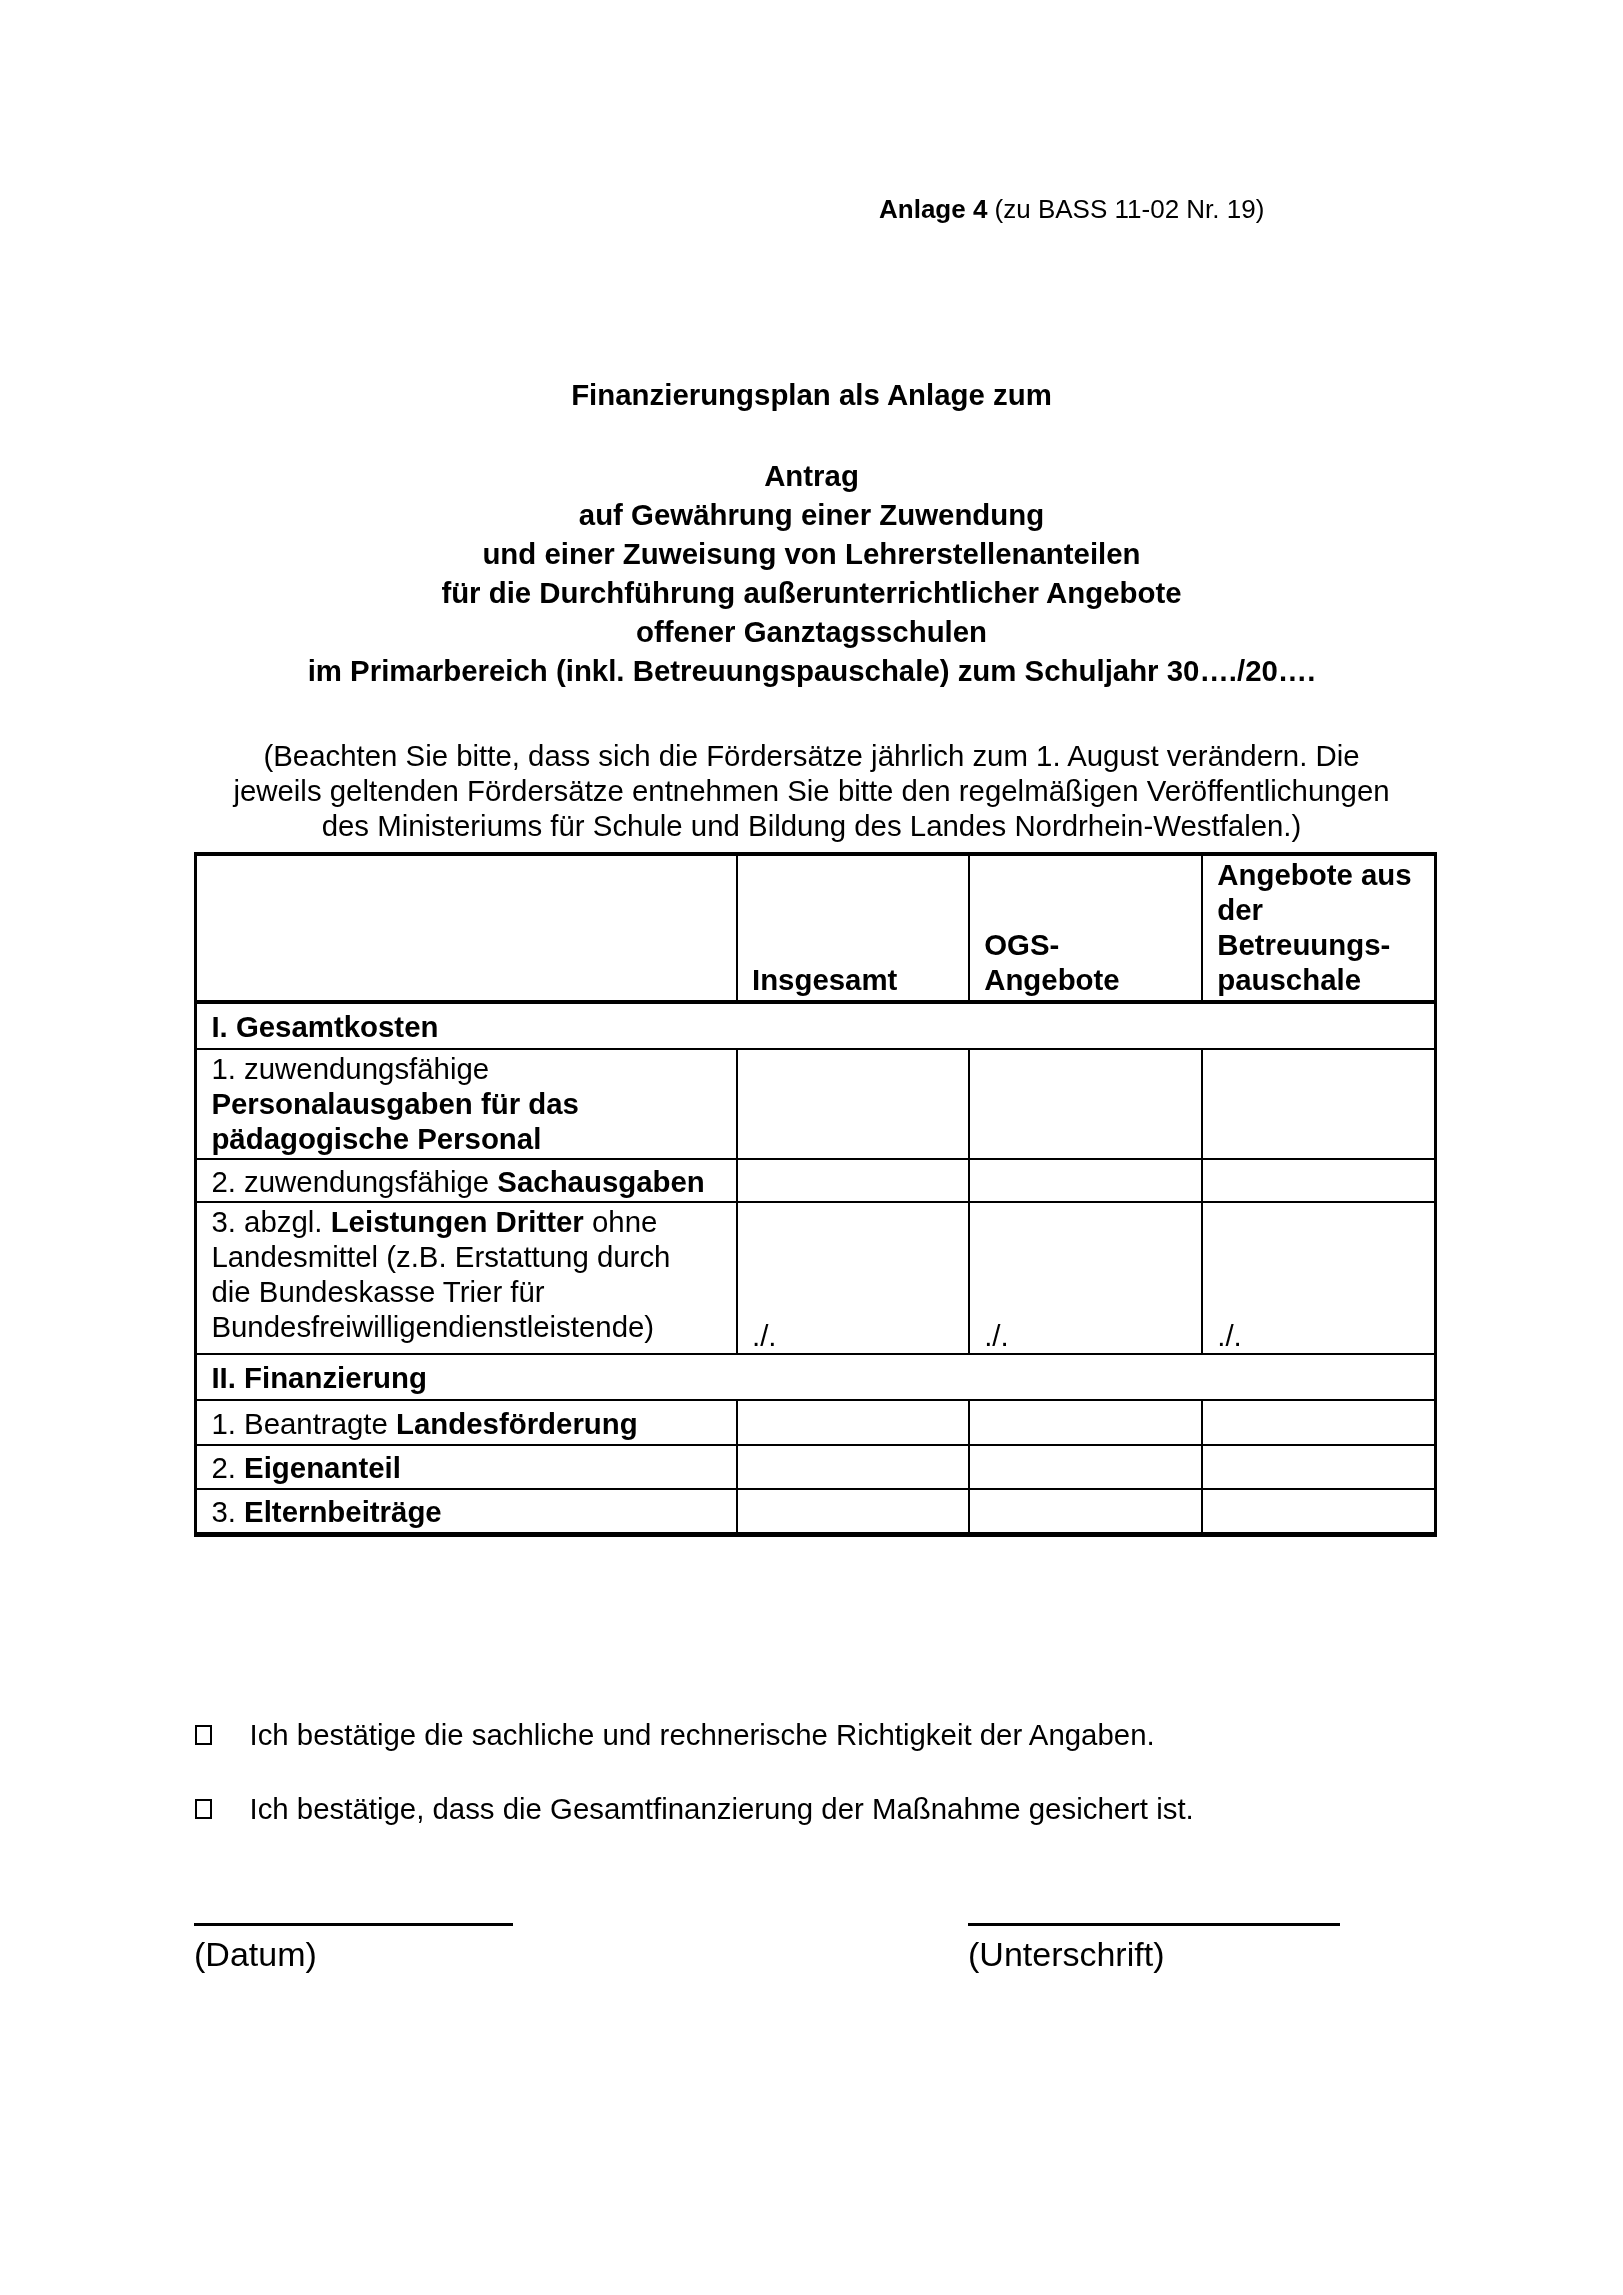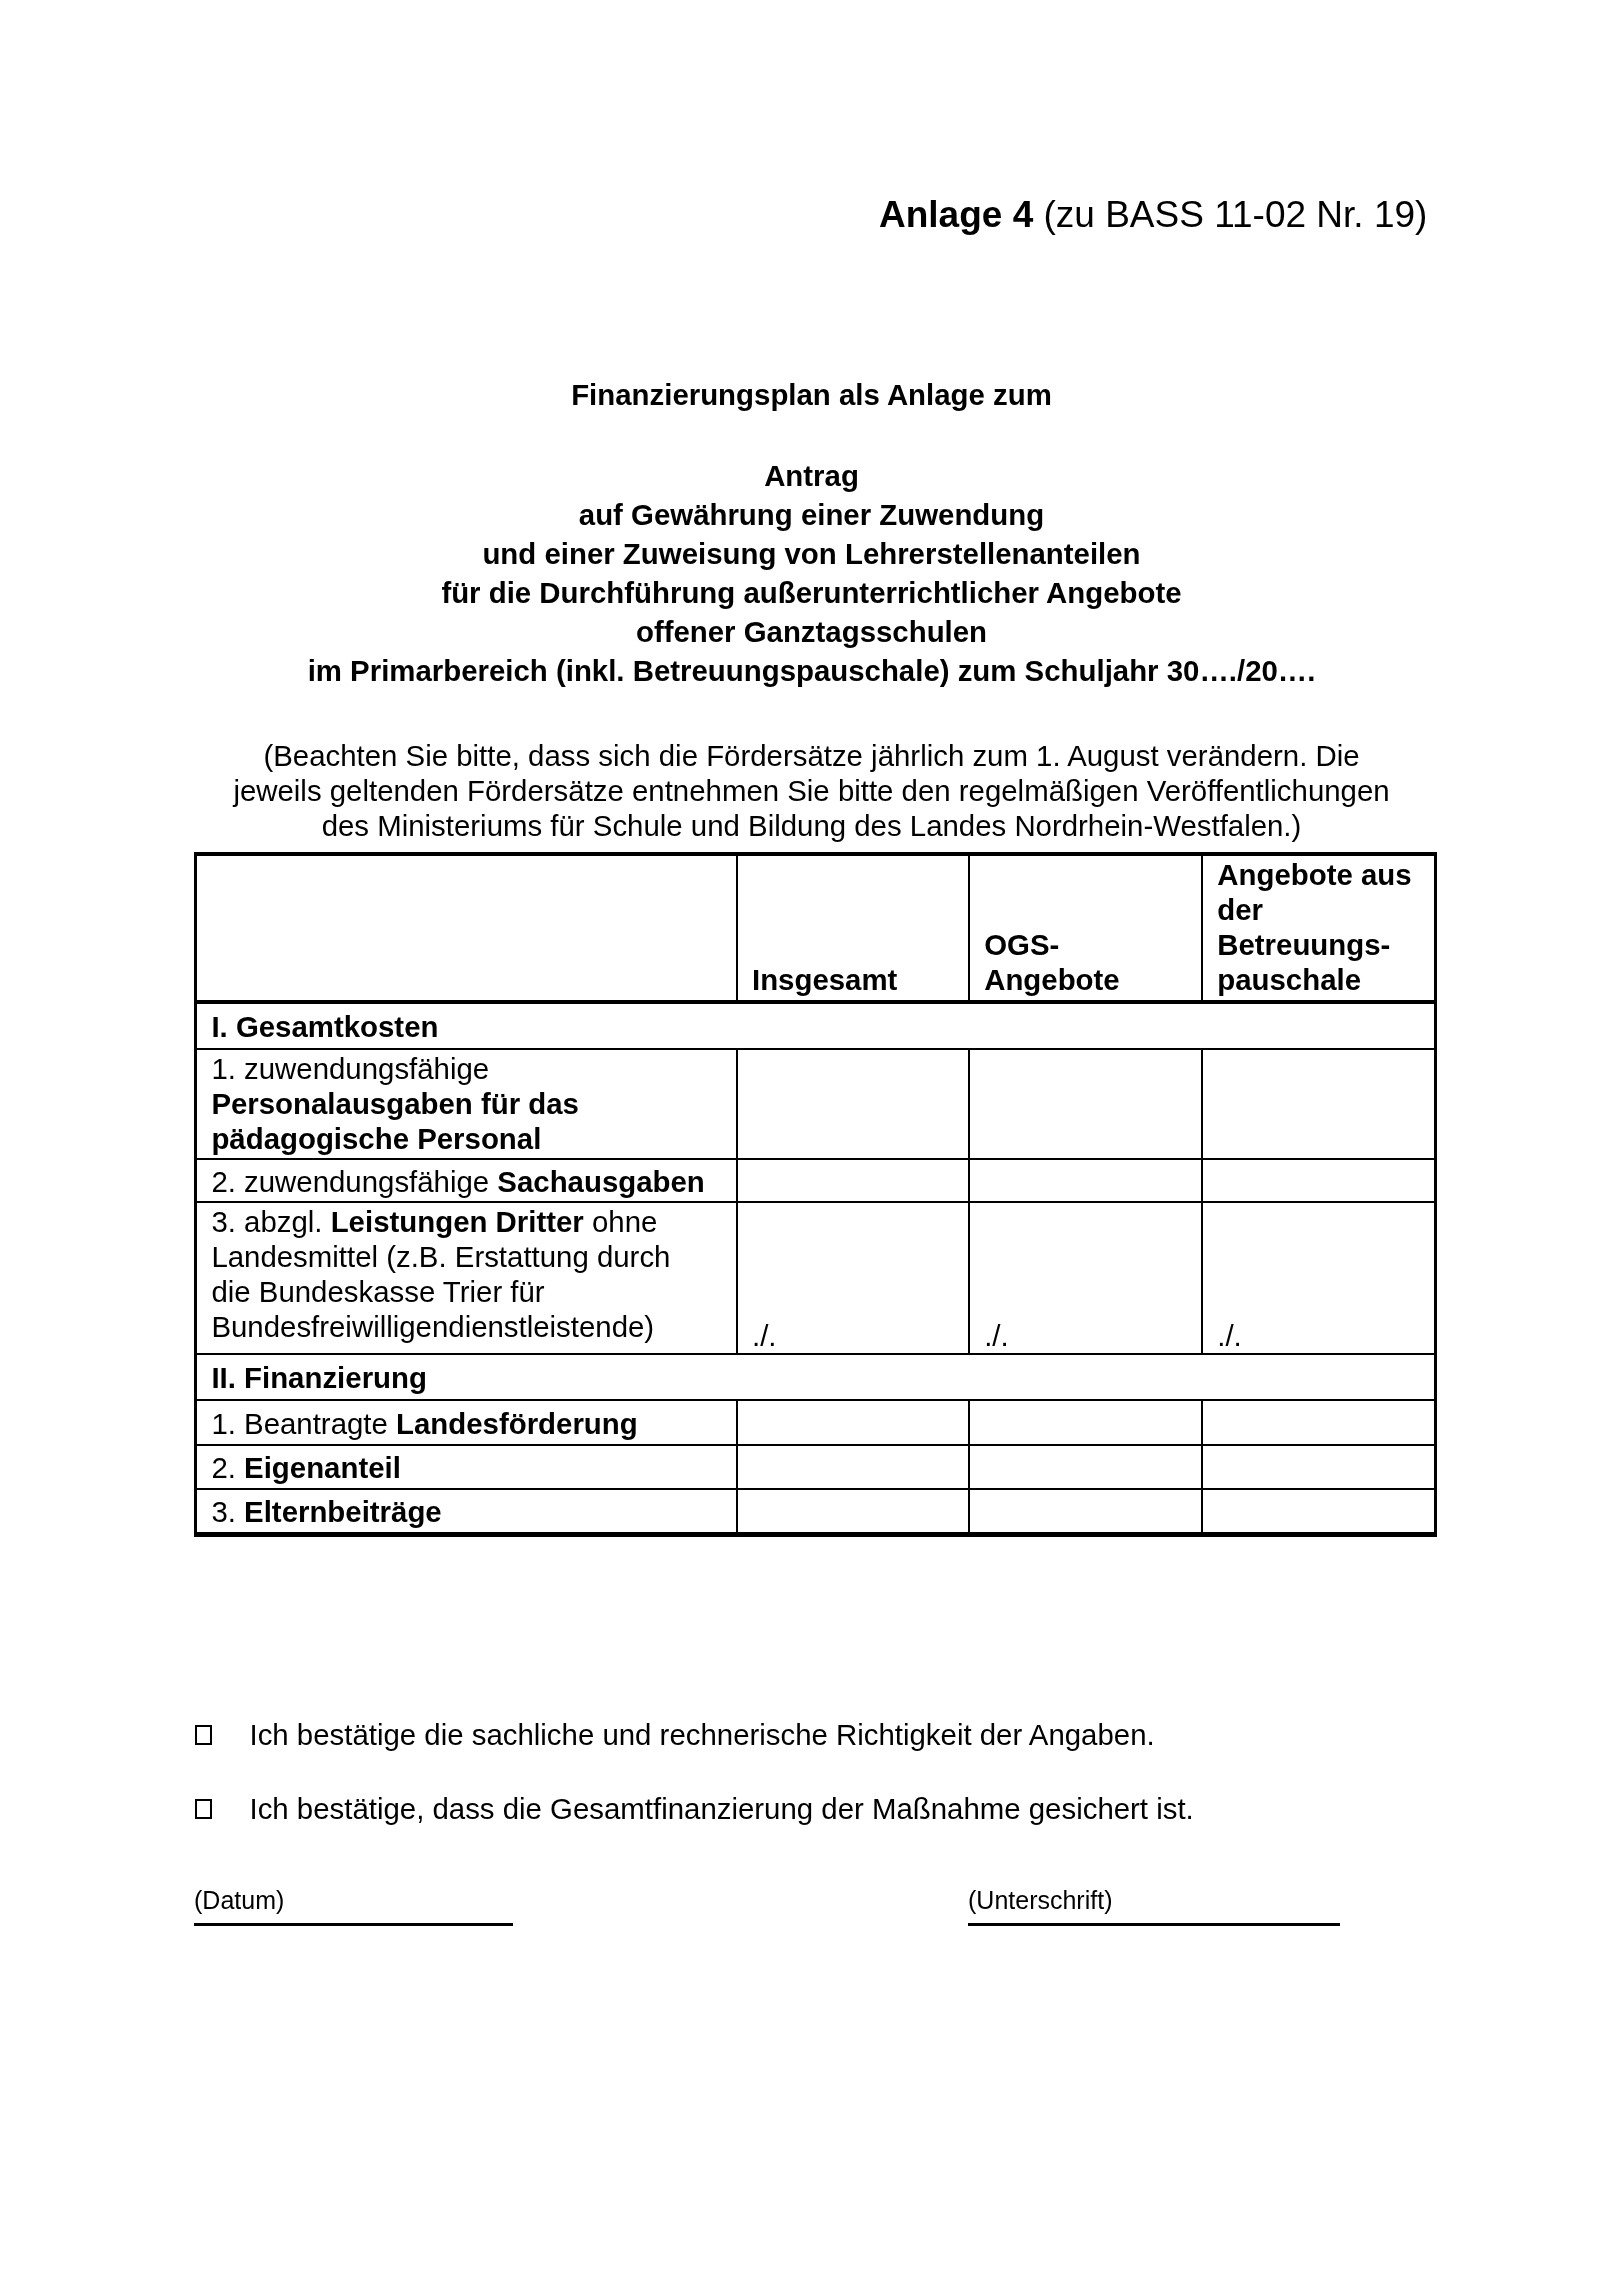--- a/index.html
+++ b/index.html
@@ -1,20 +1,20 @@
 <!DOCTYPE html>
 <html style="font-size:10.5px"><head>
   <meta charset="utf-8">
   <style>
     html, body { margin: 0; padding: 0; background: #ffffff; }
     body {
       width: 1623px; height: 2295px; position: relative; overflow: hidden;
       font-family: "Liberation Sans", sans-serif; color: #000;
     }
-    .annex-ref { position: absolute; top: 194px; left: 879px; font-size: 37px; }
+    .annex-ref { position: absolute; top: 194px; left: 879px; font-size: 26px; }
     .annex-ref b { font-weight: bold; }
 
     .titles { position: absolute; left: 0; width: 1623px; text-align: center; font-weight: bold; font-size: 29.4px; }
     .title-1 { top: 378px; }
     .title-block { top: 448px; line-height: 39px; margin-top: 8px; }
     .title-block div { white-space: nowrap; }
 
     .notice {
       position: absolute; left: 0; width: 1623px; top: 738px;
       text-align: center; font-size: 29.4px; line-height: 35px;
@@ -53,21 +53,21 @@
     .confirm-1 { top: 1718px; }
     .confirm-2 { top: 1784px; margin-top: 8px; }
     .checkbox {
       width: 17px; height: 19.6px; border: 2px solid #000; display: inline-block;
       margin-right: 10.5px; box-sizing: border-box; cursor: pointer; background: #fff;
     }
 
     .sig-line { position: absolute; top: 1923px; height: 2.6px; background: #000; }
     .sig-line.date { left: 194px; width: 319px; }
     .sig-line.sign { left: 968px; width: 372px; }
-    .sig-label { position: absolute; top: 1886px; font-size: 25px; }
+    .sig-label { position: absolute; top: 1935px; font-size: 34px; }
     .sig-label.date { left: 194px; }
     .sig-label.sign { left: 968px; }
   </style>
 </head>
 <body>
 
 <div class="annex-ref">
   <b>Anlage 4</b><span> (zu BASS 11-02 Nr. 19)</span>
 </div>
 

